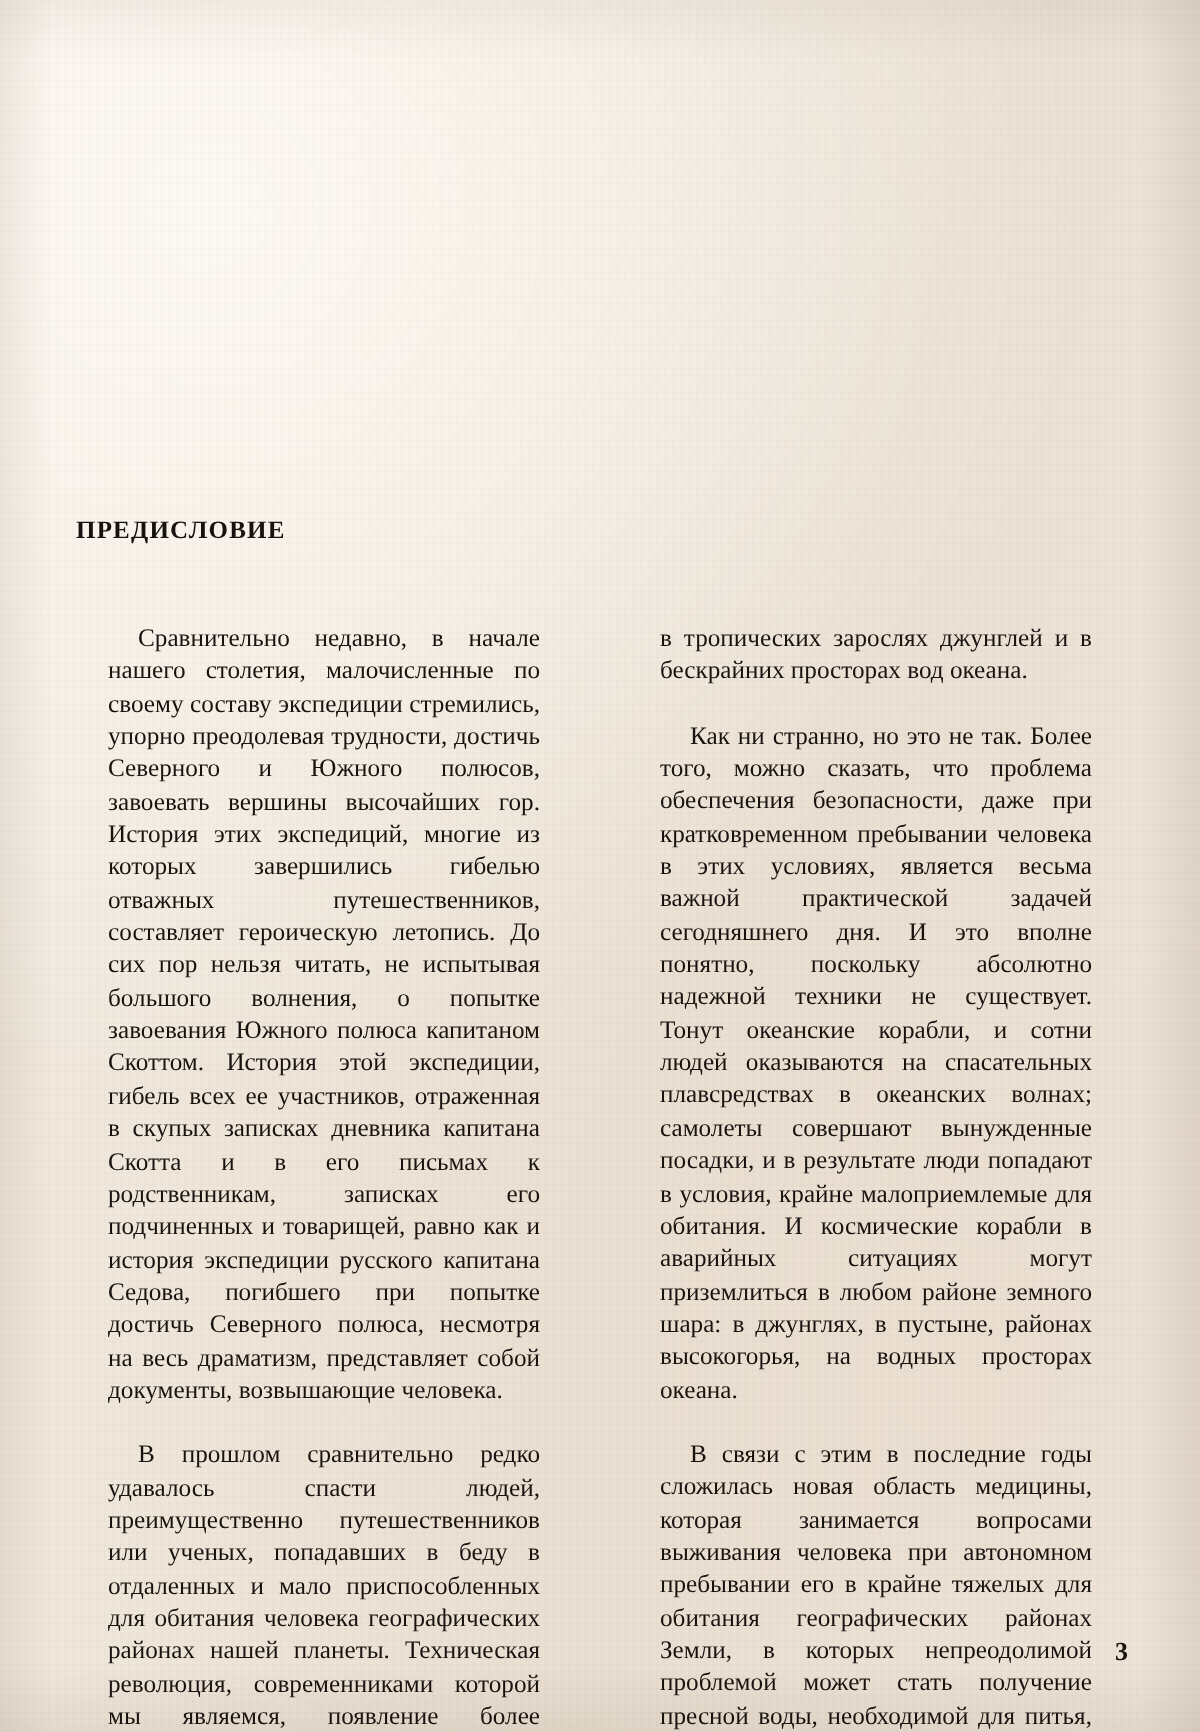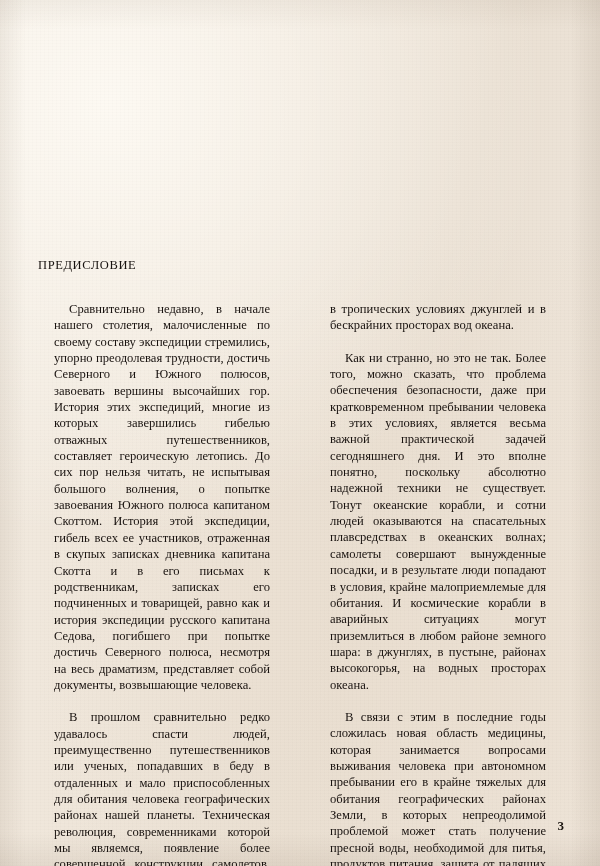--- a/index.html
+++ b/index.html
@@ -44,25 +44,25 @@
       linear-gradient(to top, rgba(120,100,80,0.10) 0px, rgba(120,100,80,0.0) 34px);
   }
   .content {
     position: absolute;
     left: 38px;
     top: 258px;
     width: 524px;
   }
   .heading {
     font-family: "Liberation Serif", serif;
-    font-weight: normal;
+    font-weight: bold;
     font-size: 12.5px;
     letter-spacing: 0.6px;
     color: #17120f;
-    margin: 0 0 12px 0;
+    margin: 0 0 22px 0;
   }
   .columns {
     display: flex;
     gap: 28px;
     align-items: flex-start;
   }
   .col {
     width: 248px;
   }
   p.para {
@@ -100,21 +100,21 @@
 
   <div class="content">
     <h1 class="heading">ПРЕДИСЛОВИЕ</h1>
 
     <div class="columns">
       <div class="col">
         <p class="para">Сравнительно недавно, в начале нашего столетия, малочисленные по своему составу экспедиции стремились, упорно преодолевая трудности, достичь Северного и Южного полюсов, завоевать вершины высочайших гор. История этих экспедиций, многие из которых завершились гибелью отважных путешественников, составляет героическую летопись. До сих пор нельзя читать, не испытывая большого волнения, о попытке завоевания Южного полюса капитаном Скоттом. История этой экспедиции, гибель всех ее участников, отраженная в скупых записках дневника капитана Скотта и в его письмах к родственникам, записках его подчиненных и товарищей, равно как и история экспедиции русского капитана Седова, погибшего при попытке достичь Северного полюса, несмотря на весь драматизм, представляет собой документы, возвышающие человека.</p>
         <p class="para">В прошлом сравнительно редко удавалось спасти людей, преимущественно путешественников или ученых, попадавших в беду в отдаленных и мало приспособленных для обитания человека географических районах нашей планеты. Техническая революция, современниками которой мы являемся, появление более совершенной конструкции самолетов, вертолетов, кораблей специализированного назначения, создание эффективных средств радиосвязи, казалось бы, должны в значительной степени снять актуальность проблемы спасения человека или группы людей в случае их автономного пребывания в экстремальных условиях природной среды: в безлюдных районах Крайнего Севера, в удаленных районах пустынь,</p>
       </div>
       <div class="col">
-        <p class="para cont">в тропических условиях джунглей и в бескрайних просторах вод океана.</p>
+        <p class="para cont">в тропических зарослях джунглей и в бескрайних просторах вод океана.</p>
         <p class="para">Как ни странно, но это не так. Более того, можно сказать, что проблема обеспечения безопасности, даже при кратковременном пребывании человека в этих условиях, является весьма важной практической задачей сегодняшнего дня. И это вполне понятно, поскольку абсолютно надежной техники не существует. Тонут океанские корабли, и сотни людей оказываются на спасательных плавсредствах в океанских волнах; самолеты совершают вынужденные посадки, и в результате люди попадают в условия, крайне малоприемлемые для обитания. И космические корабли в аварийных ситуациях могут приземлиться в любом районе земного шара: в джунглях, в пустыне, районах высокогорья, на водных просторах океана.</p>
         <p class="para">В связи с этим в последние годы сложилась новая область медицины, которая занимается вопросами выживания человека при автономном пребывании его в крайне тяжелых для обитания географических районах Земли, в которых непреодолимой проблемой может стать получение пресной воды, необходимой для питья, продуктов питания, защита от палящих лучей солнца или, наоборот, от леденящего холода. Решение проблемы спасения человека при упомянутых выше экстремальных жизненных ситуациях привело к необходимости как в лабораторных, так и в натурных условиях изучить возможности организма человека противостоять угрожающим его жизни различным экстремальным факторам и одновременно начать разработку различных средств спасения.</p>
       </div>
     </div>
   </div>
 
   <div class="folio">3</div>
 </div>
 
 </body></html>

